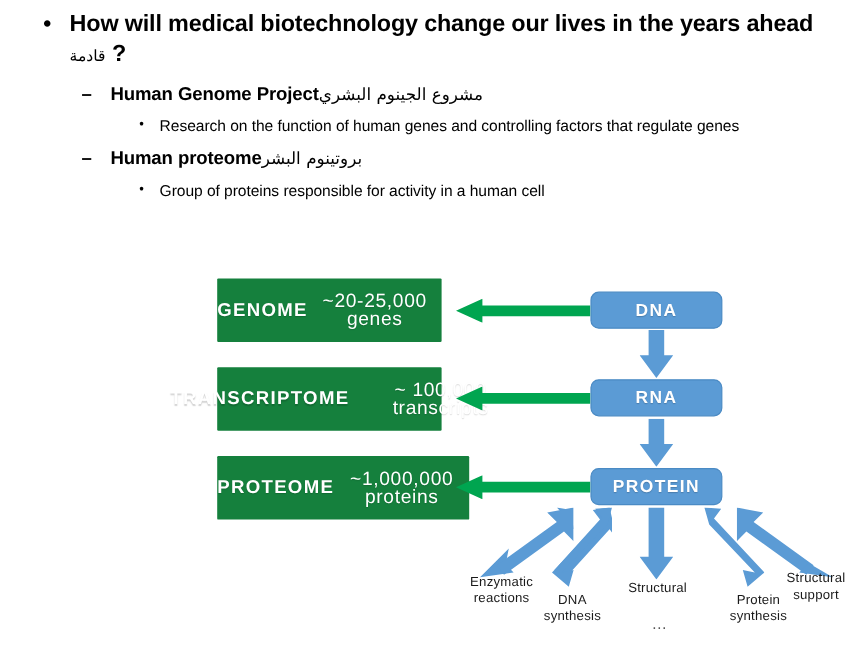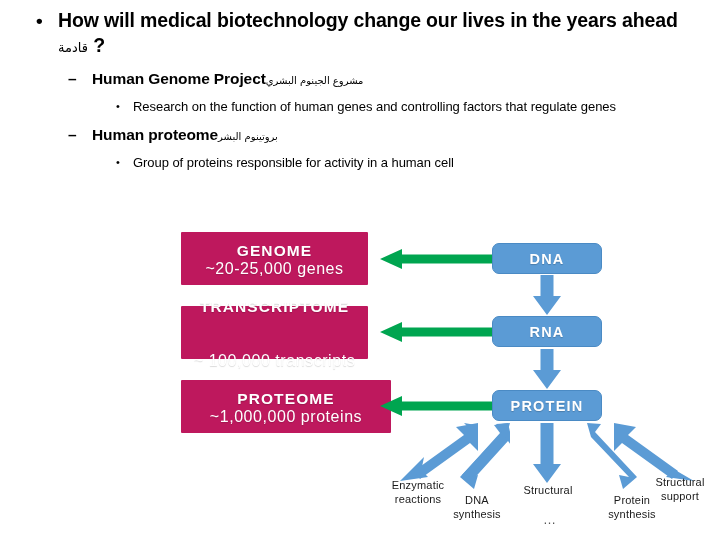--- a/index.html
+++ b/index.html
@@ -72,21 +72,21 @@
   .lvl3 .bdot3 {
     position: absolute;
     left: 116px;
     top: -1px;
     font-size: 11px;
     line-height: 19px;
   }
 
   .ar {
     font-family: "DejaVu Sans", sans-serif;
-    font-size: 10px;
+    font-size: 14px;
     font-weight: normal;
     direction: rtl;
     unicode-bidi: embed;
     letter-spacing: 0;
   }
   .ar-big { font-size: 13px; margin-top: 40px; }
 
   .sp-h1 { height: 8px; }
   .sp-h2 { height: 6px; }
   .sp-h3 { height: 8px; }
@@ -95,26 +95,26 @@
   #diagram {
     position: absolute;
     left: 0;
     top: 225px;
     width: 720px;
     height: 315px;
   }
 
   .gbox {
     position: absolute;
-    background: #be185d;
+    background: #15803d;
     color: #ffffff;
     text-align: center;
     border-radius: 1px;
     display: flex;
-    flex-direction: column;
+    flex-direction: row;
     align-items: center;
     justify-content: center;
   }
   .gbox .gtitle {
     font-size: 15.5px;
     font-weight: bold;
     letter-spacing: 1.1px;
     line-height: 19px;
     text-shadow: 0 1px 1px rgba(0,0,0,0.18);
   }

